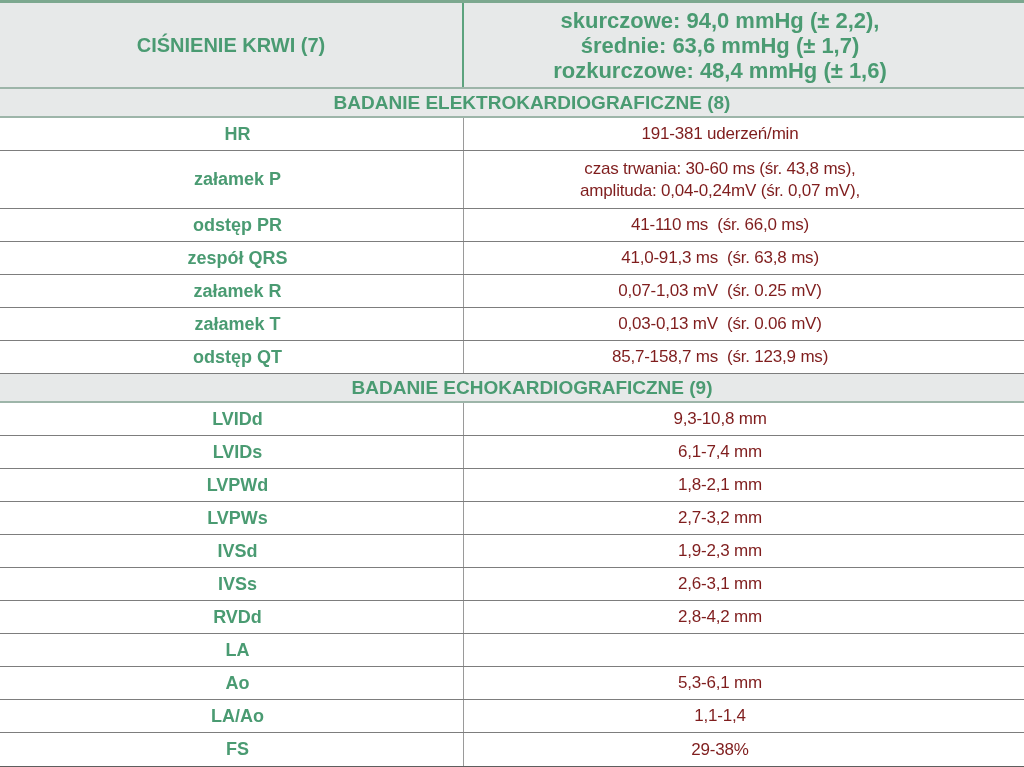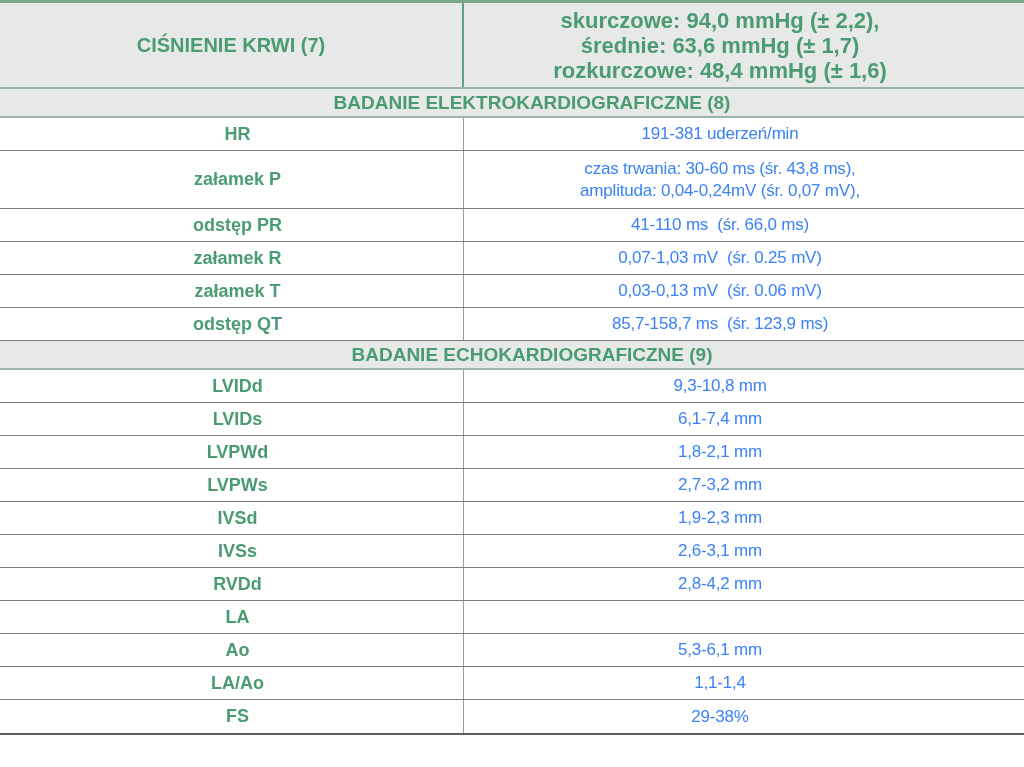--- a/index.html
+++ b/index.html
@@ -72,21 +72,21 @@
   .row.body.tall { min-height: 58px; }
   .row.body:last-child { border-bottom: none; }
   .row.body .cell.label {
     border-right: 1px solid #9a9a9a;
     color: #4A9B72;
     font-weight: bold;
     font-size: 18px;
     padding-left: 12px;
   }
   .row.body .cell.value {
-    color: #3b82f6;
+    color: #7f1d1d;
     font-size: 17px;
     line-height: 22px;
     letter-spacing: -0.2px;
   }
 </style>
 </head>
 <body>
 
 <div class="table">
 
@@ -106,20 +106,24 @@
     <div class="cell value">191-381 uderzeń/min</div>
   </div>
   <div class="row body tall">
     <div class="cell label">załamek P</div>
     <div class="cell value">czas trwania: 30-60 ms (śr. 43,8 ms),
 amplituda: 0,04-0,24mV (śr. 0,07 mV),</div>
   </div>
   <div class="row body">
     <div class="cell label">odstęp PR</div>
     <div class="cell value">41-110 ms  (śr. 66,0 ms)</div>
+  </div>
+  <div class="row body">
+    <div class="cell label">zespół QRS</div>
+    <div class="cell value">41,0-91,3 ms  (śr. 63,8 ms)</div>
   </div>
   <div class="row body">
     <div class="cell label">załamek R</div>
     <div class="cell value">0,07-1,03 mV  (śr. 0.25 mV)</div>
   </div>
   <div class="row body">
     <div class="cell label">załamek T</div>
     <div class="cell value">0,03-0,13 mV  (śr. 0.06 mV)</div>
   </div>
   <div class="row body">

